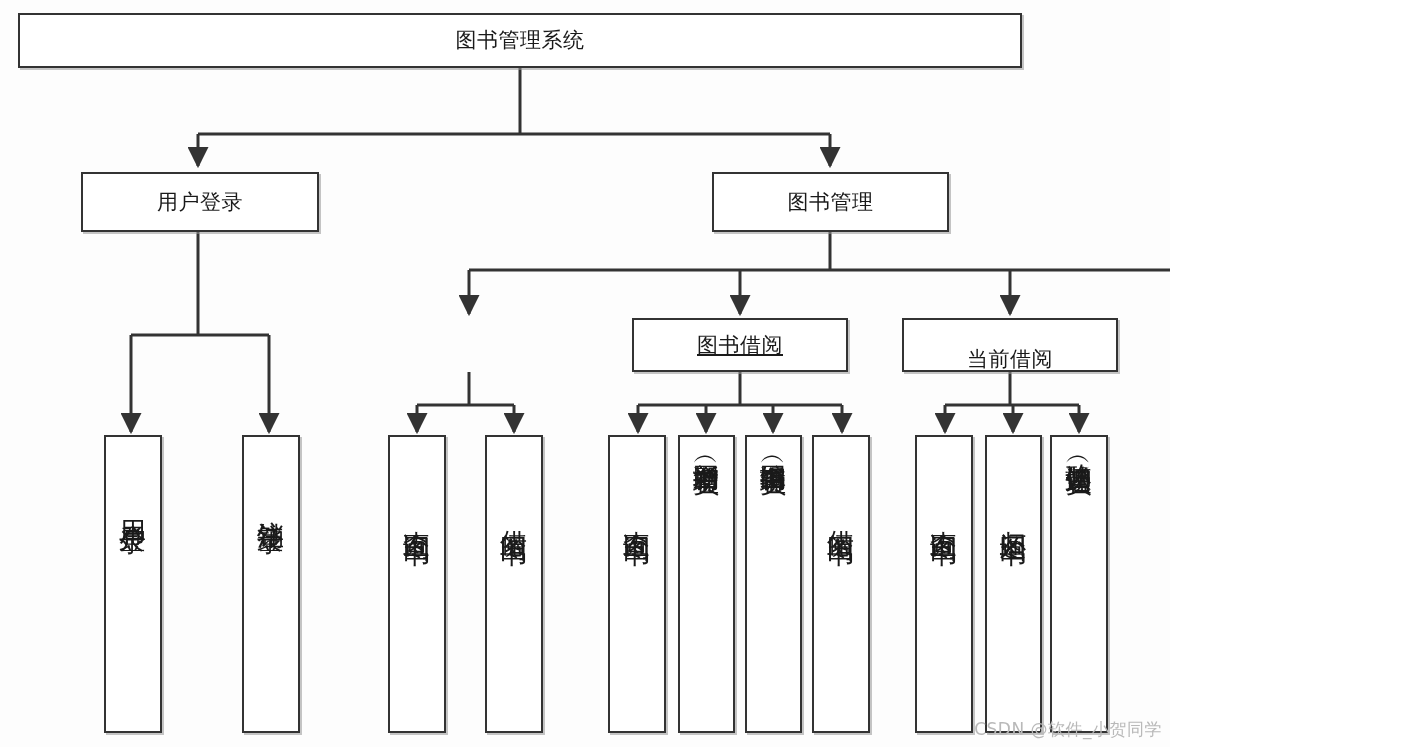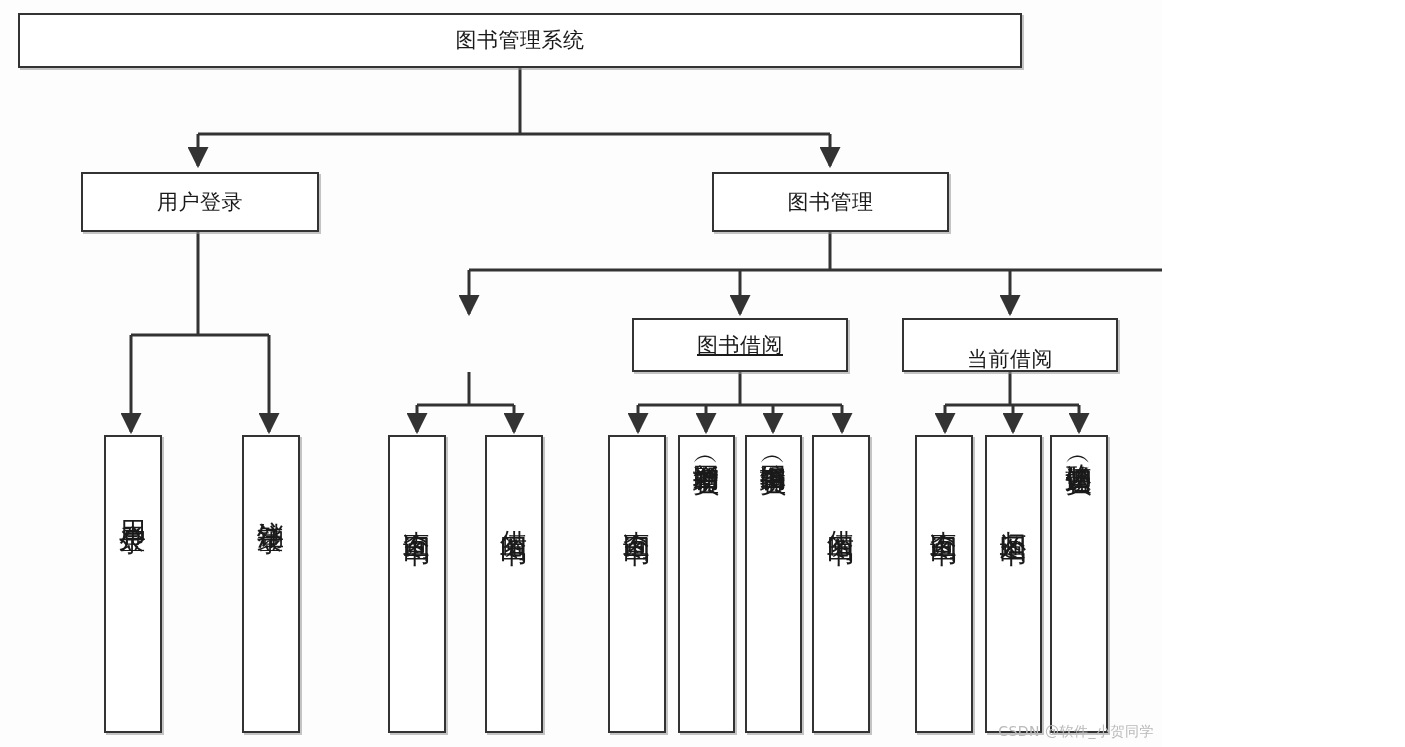--- a/index.html
+++ b/index.html
@@ -10,20 +10,21 @@
   }
   body {
     font-family: "DejaVu Sans", "Liberation Sans", sans-serif;
   }
   #diagram-root {
     position: relative;
     width: 1162px;
     height: 747px;
     background: #fdfdfd;
     overflow: hidden;
+    padding-left: 8px;
   }
   #edge-layer {
     position: absolute;
     left: 0;
     top: 0;
     width: 1405px;
     height: 747px;
     pointer-events: none;
   }
   .node {
@@ -69,21 +70,21 @@
     letter-spacing: 1px;
   }
   .node.vert.mid .node-label {
     font-size: 27px;
     letter-spacing: 2px;
   }
   #watermark {
     position: absolute;
     right: 8px;
     bottom: 6px;
-    font-size: 14px;
+    font-size: 17px;
     color: #b9b9b9;
     letter-spacing: 0.5px;
     z-index: 5;
     white-space: nowrap;
   }
 </style>
 </head>
 <body>
 
 <div id="diagram-root">

